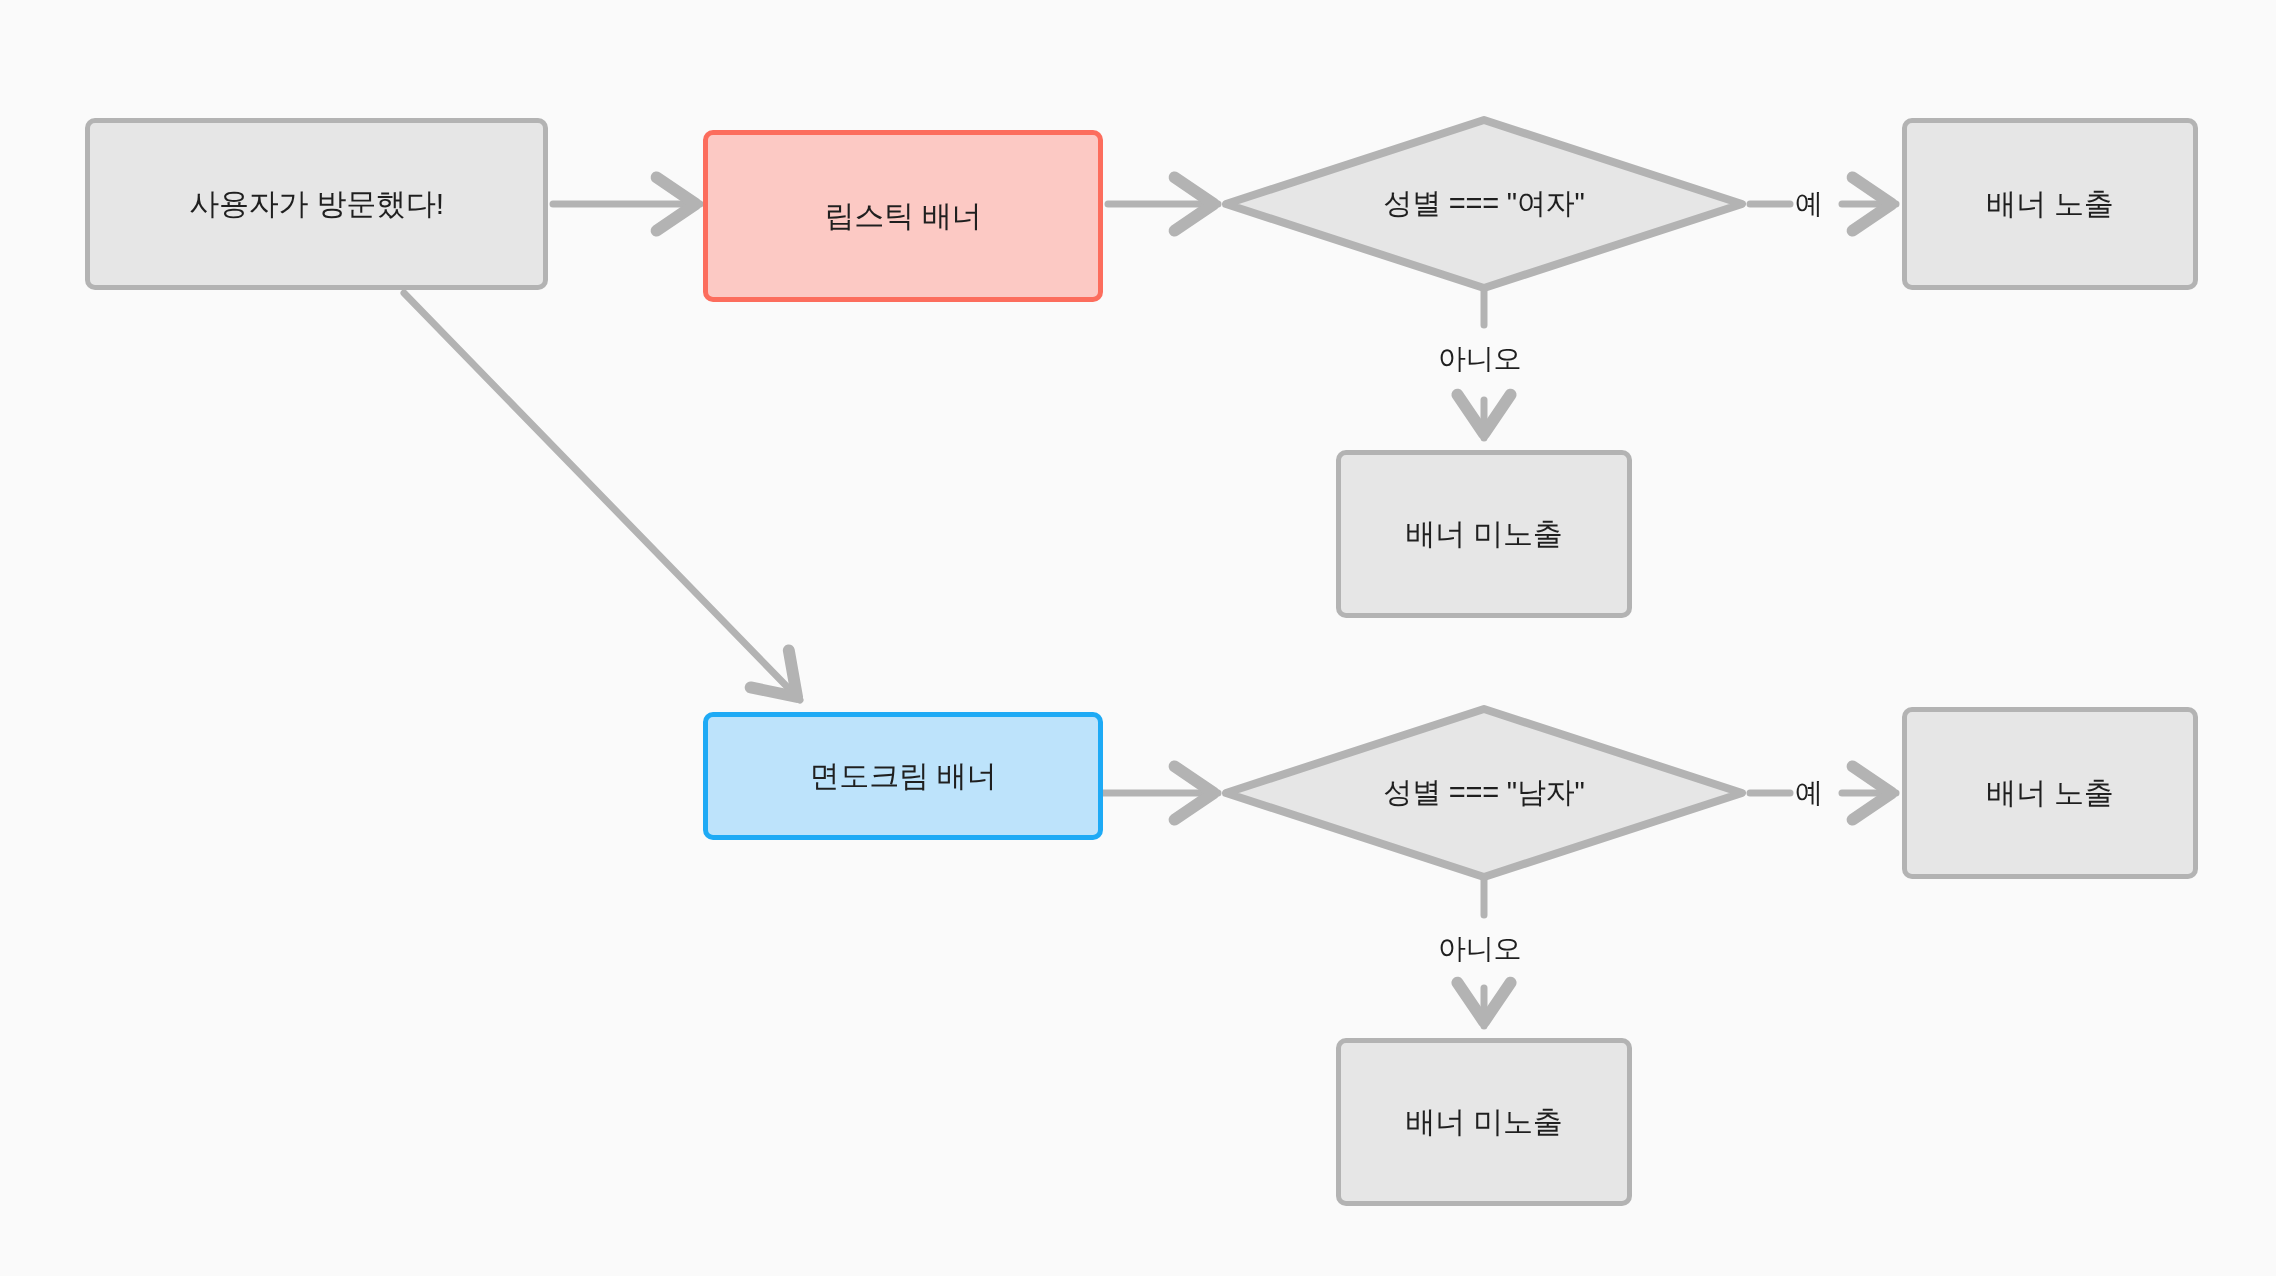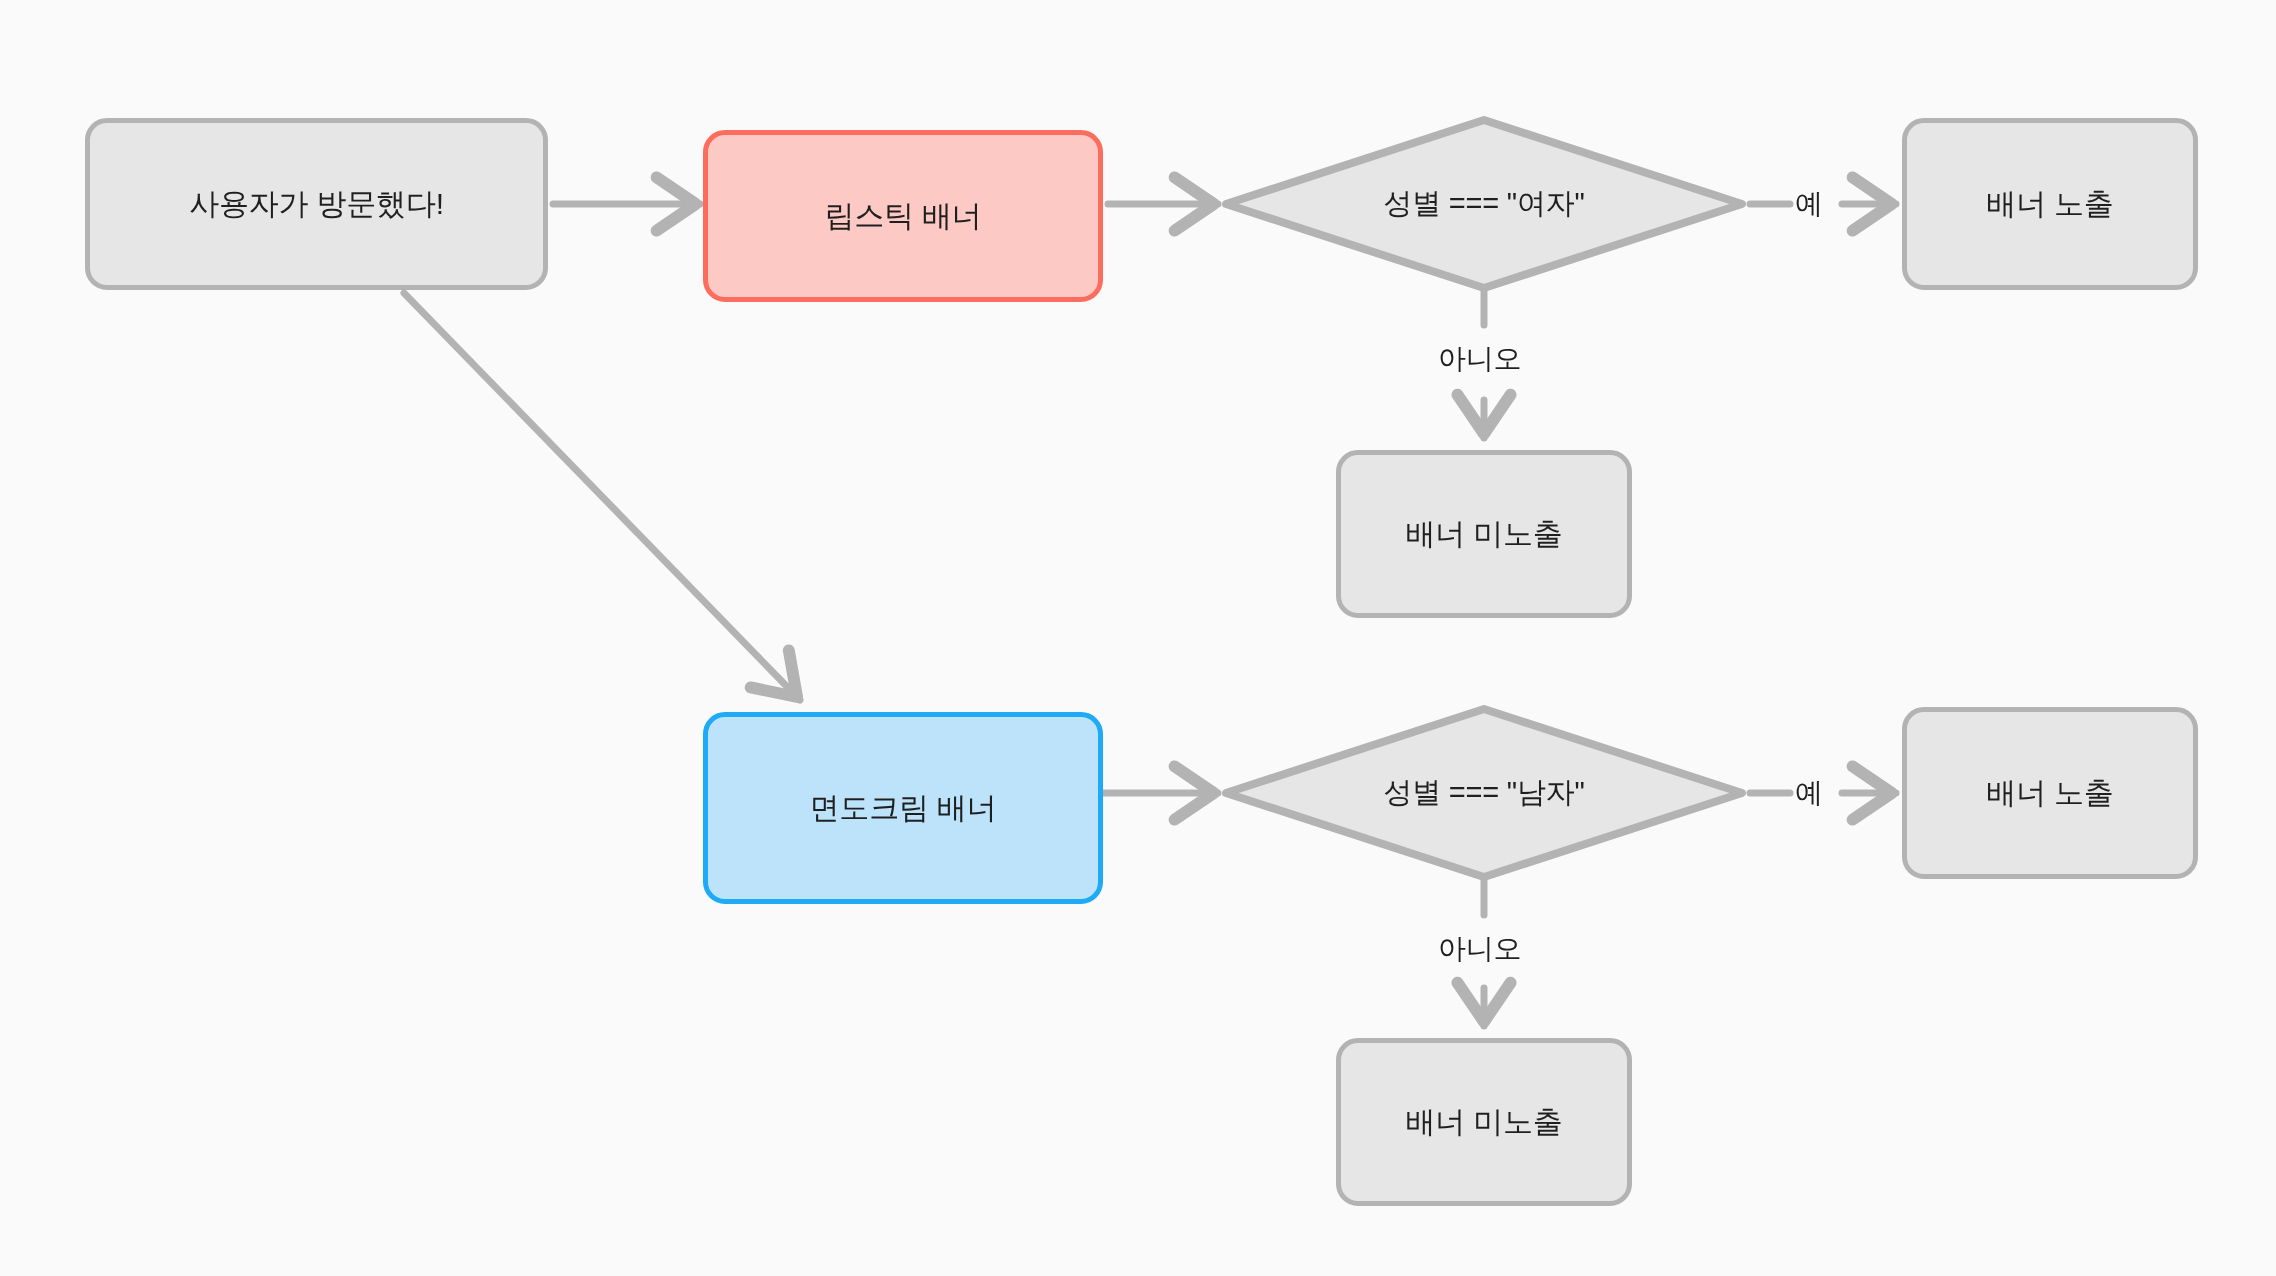--- a/index.html
+++ b/index.html
@@ -27,21 +27,21 @@
   }
 
   
   .node {
     position: absolute;
     box-sizing: border-box;
     display: flex;
     align-items: center;
     justify-content: center;
     text-align: center;
-    border-radius: 22px;
+    border-radius: 10px;
     font-size: 30px;
     line-height: 1.35;
     color: #1f1f1f;
     letter-spacing: -0.2px;
   }
   .node.plain {
     background: #e6e6e6;
     border: 5px solid #b3b3b3;
   }
   .node.red {
@@ -156,21 +156,21 @@
   <div class="node plain" style="left:1902px; top:118px; width:296px; height:172px;">
     <span>배너 노출</span>
   </div>
 
   <div class="edge-label" style="left:1438px; top:340px;">아니오</div>
 
   <div class="node plain" style="left:1336px; top:450px; width:296px; height:168px;">
     <span>배너 미노출</span>
   </div>
 
-  <div class="node blue" style="left:703px; top:712px; width:400px; height:192px;">
+  <div class="node blue" style="left:703px; top:712px; width:400px; height:128px;">
     <span>면도크림 배너</span>
   </div>
 
   <div class="diamond-wrap" style="left:1218px; top:701px; width:532px; height:184px;">
     <svg width="532" height="184" viewBox="0 0 532 184" xmlns="http://www.w3.org/2000/svg">
       <path d="M266 8 L524 92 L266 176 L8 92 Z" fill="#e6e6e6" stroke="#b3b3b3" stroke-width="8" stroke-linejoin="round"></path>
     </svg>
     <div class="diamond-label">성별 === "남자"</div>
   </div>
 

